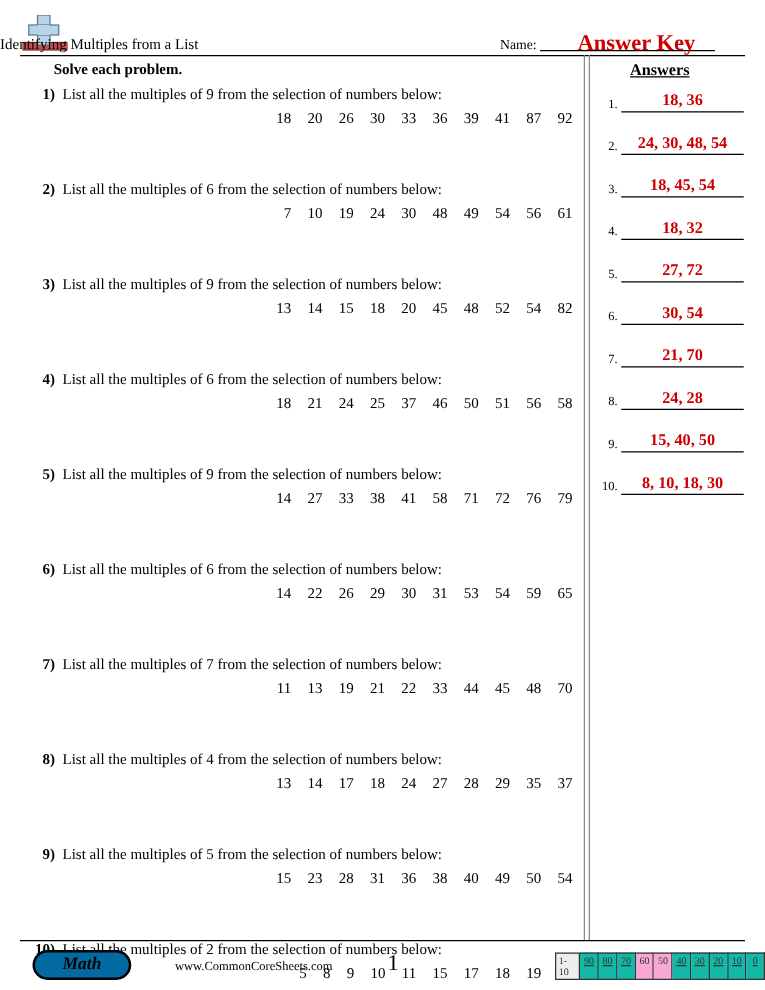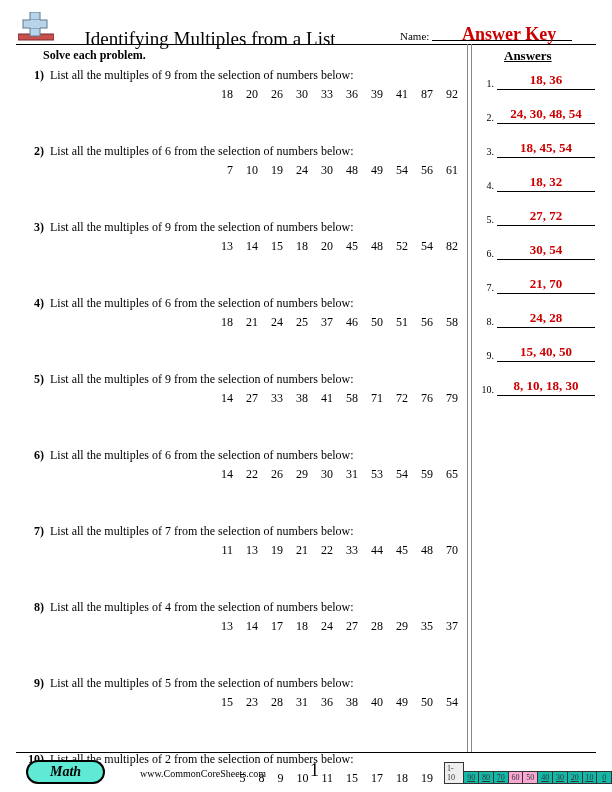--- a/index.html
+++ b/index.html
@@ -21,22 +21,22 @@
   .logo {
     position: absolute;
     top: 12px;
     left: 18px;
   }
   .title {
     position: absolute;
     top: 28px;
     left: 0;
     width: 420px;
-    text-align: center;
-    font-size: 19px;
+    text-align: left;
+    font-size: 12px;
   }
   .name-label {
     position: absolute;
     top: 30px;
     left: 400px;
     font-size: 11px;
   }
   .name-line {
     position: absolute;
     top: 40px;
@@ -154,42 +154,41 @@
   .footer-subject {
     position: absolute;
     top: 760px;
     left: 26px;
     border: 2px solid #000;
     border-radius: 14px;
     padding: 2px 22px;
     font-weight: bold;
     font-style: italic;
     font-size: 14px;
-    background: #5eead4;
+    background: #0369a1;
   }
   .footer-url {
     position: absolute;
     top: 768px;
     left: 140px;
     font-size: 10px;
   }
   .footer-page {
     position: absolute;
     top: 760px;
     left: 310px;
     font-size: 18px;
     font-family: Georgia, serif;
   }
   .score-strip {
     position: absolute;
     top: 762px;
     left: 444px;
     display: flex;
     font-size: 8px;
-    align-items: flex-end;
   }
   .score-label {
     border: 1px solid #333;
     padding: 1px 2px;
     background: #eee;
     color: #333;
   }
   .score-cell {
     border: 1px solid #333;
     border-left: none;

